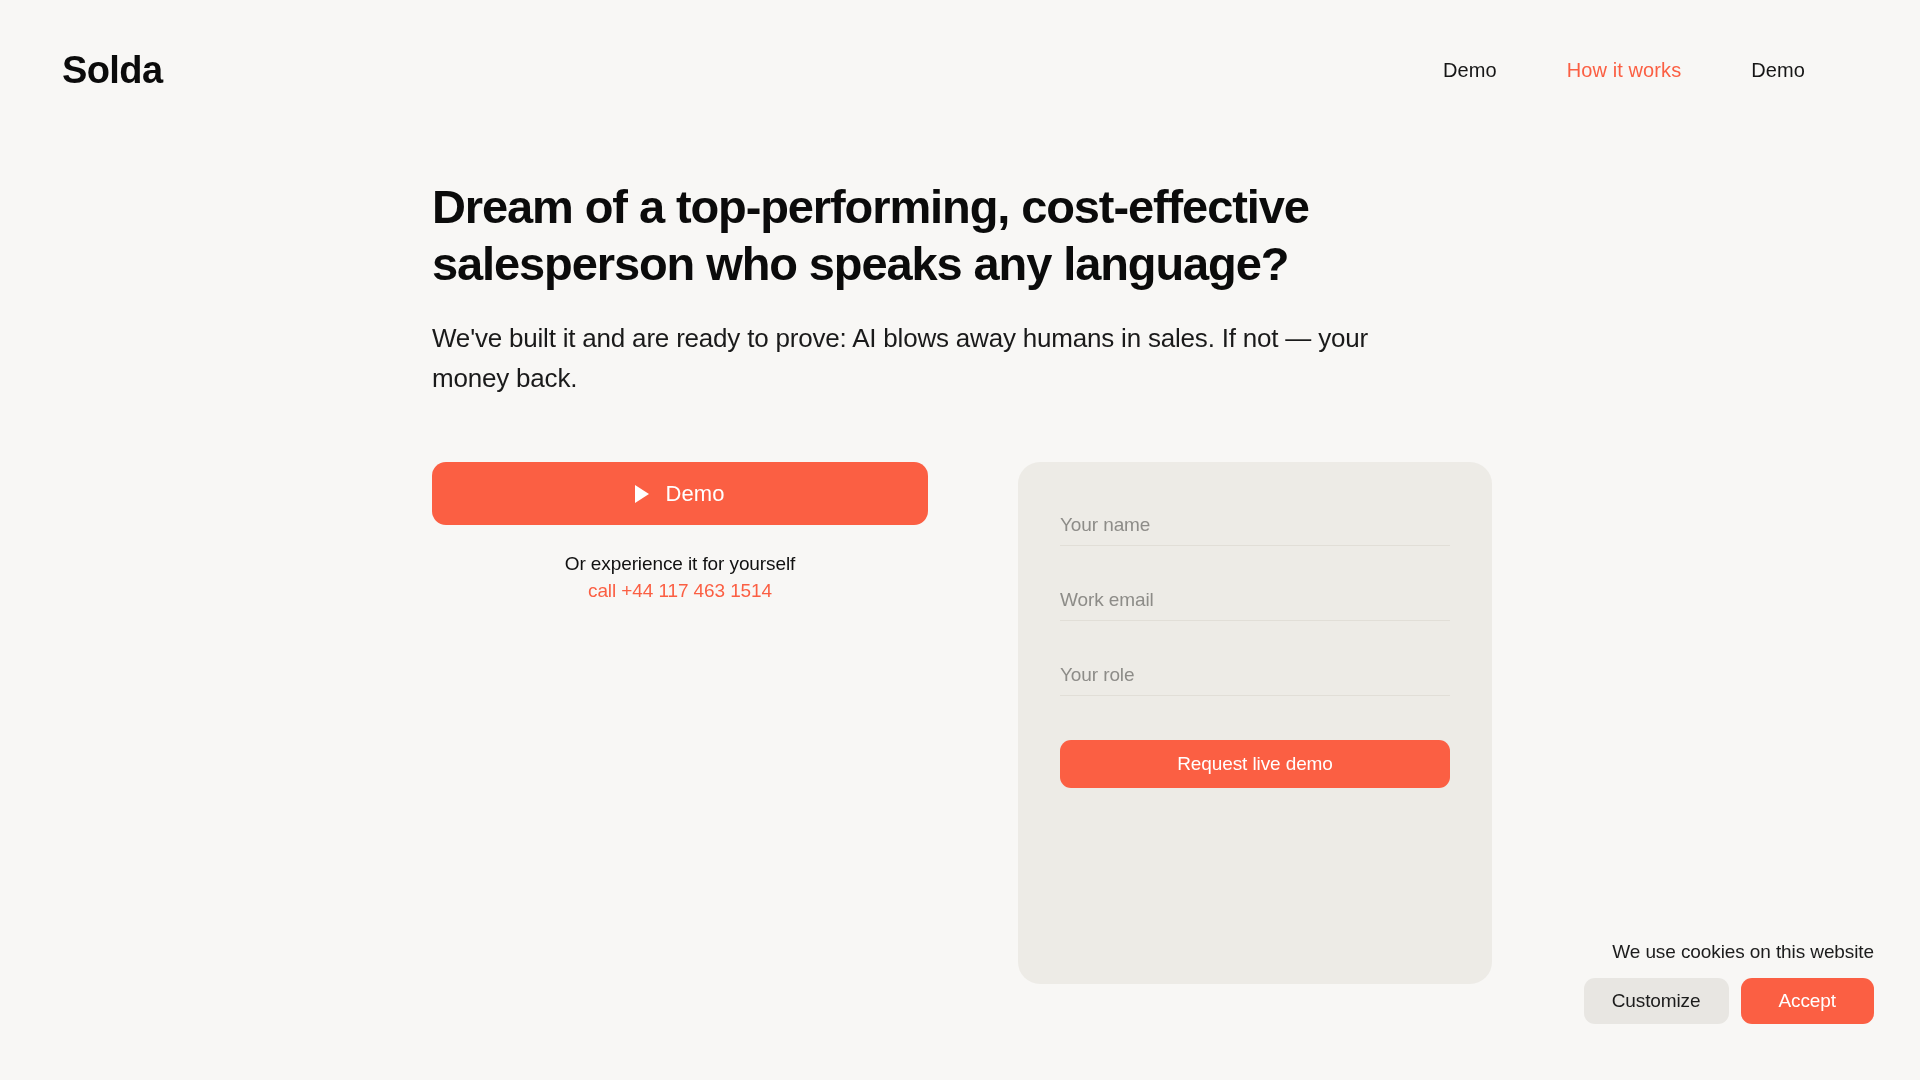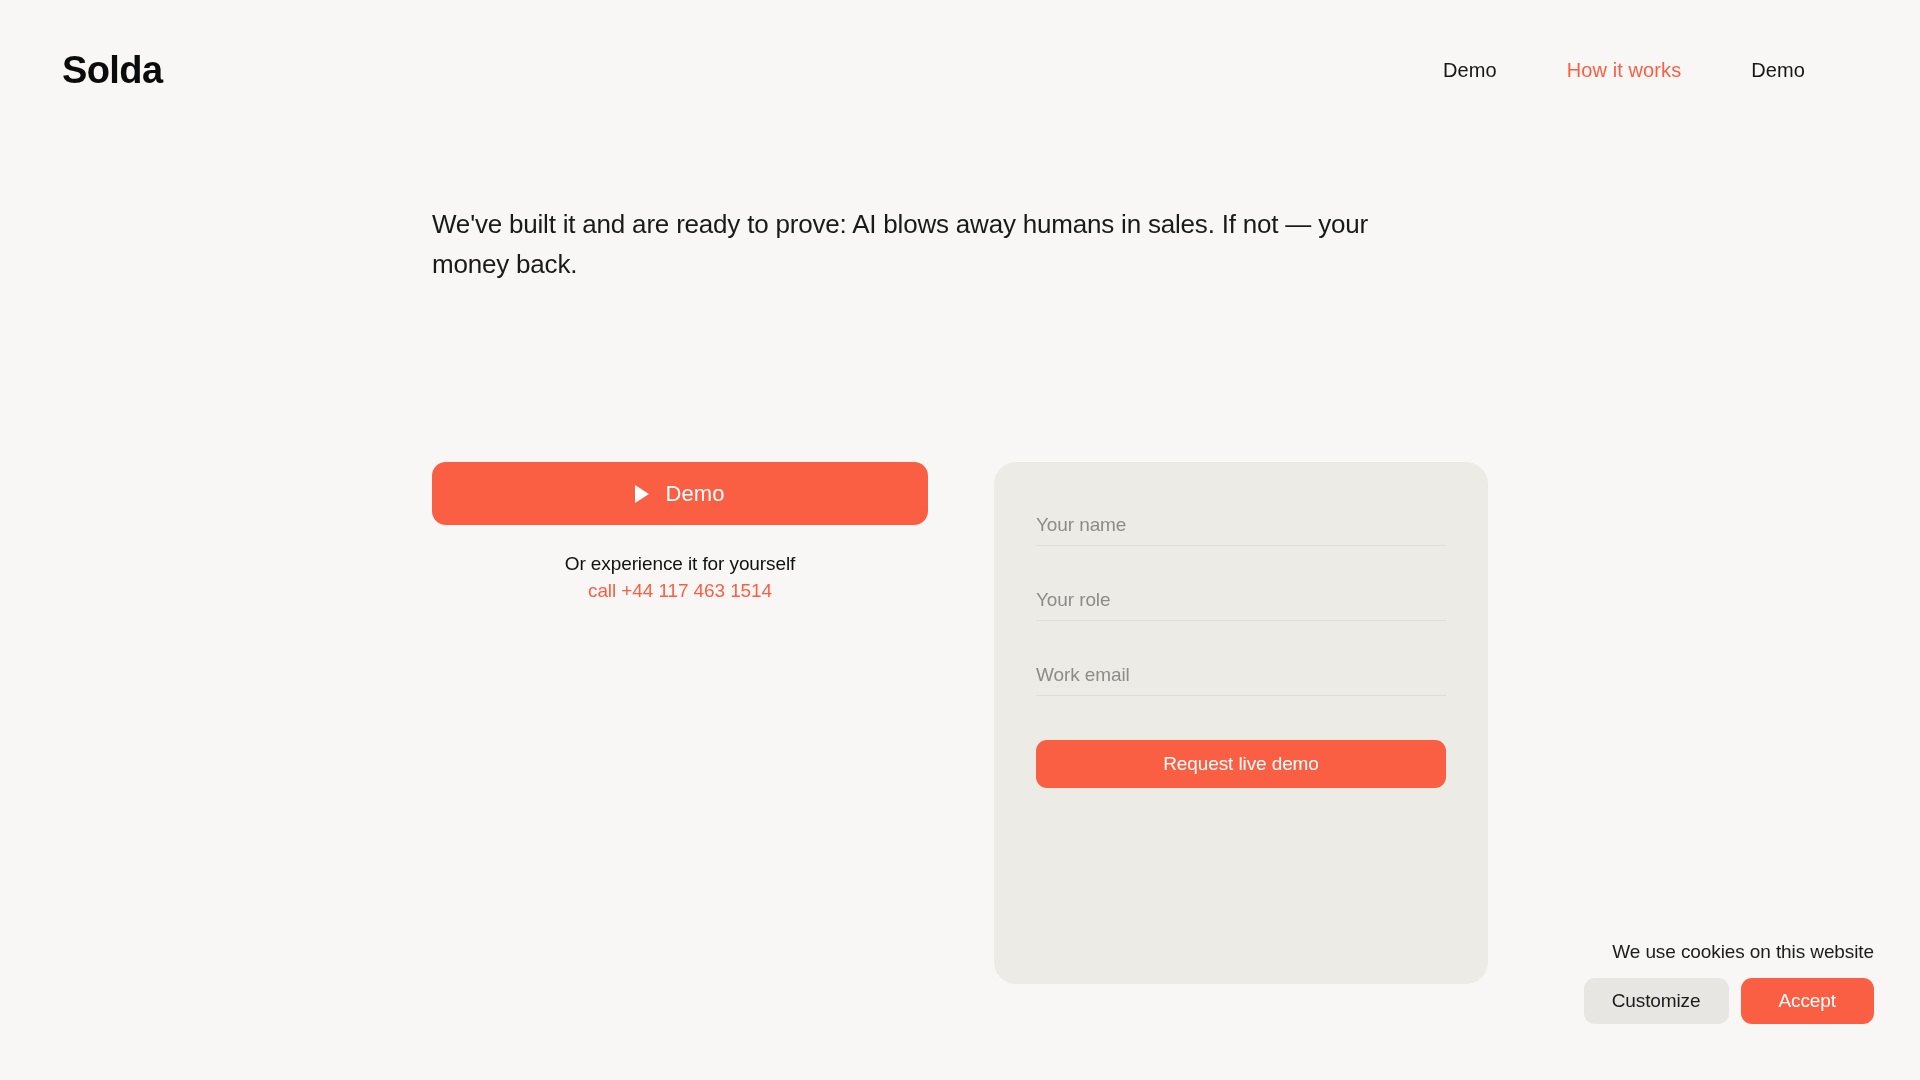--- a/index.html
+++ b/index.html
@@ -153,20 +153,21 @@
 
   
   .form-card {
     width: 494px;
     height: 522px;
     background: #edebe6;
     border-radius: 22px;
     padding: 50px 42px 0 42px;
     display: flex;
     flex-direction: column;
+    margin-left: 24px;
   }
 
   .field {
     position: relative;
     margin-bottom: 41px;
   }
 
   .field input {
     width: 100%;
     height: 34px;
@@ -255,43 +256,44 @@
 <header class="site-header">
   <div class="brand-logo">Solda</div>
   <nav class="main-nav">
     <a class="nav-link" href="#">Demo</a>
     <a class="nav-link is-accent" href="#">How it works</a>
     <a class="nav-link" href="#">Demo</a>
   </nav>
 </header>
 
 <section class="hero">
+  <h1 class="hero-title">Dream of a top-performing, cost-effective salesperson who speaks any language?</h1>
   <p class="hero-subtitle">We've built it and are ready to prove: AI blows away humans in sales. If not — your money back.</p>
 </section>
 
 <div class="hero-actions">
 
   <div class="demo-column">
     <button class="demo-button">
       <span class="play-icon"></span>
       <span>Demo</span>
     </button>
     <div class="experience-note">Or experience it for yourself</div>
     <a class="phone-link" href="#">call +44 117 463 1514</a>
   </div>
 
   <form class="form-card">
     <div class="field">
       <input type="text" placeholder="Your name" style="">
     </div>
     <div class="field">
-      <input type="text" placeholder="Your role" style="">
+      <input type="text" placeholder="Work email" style="">
     </div>
     <div class="field">
-      <input type="text" placeholder="Work email" style="">
+      <input type="text" placeholder="Your role" style="">
     </div>
     <button class="submit-button">Request live demo</button>
   </form>
 
 </div>
 
 <div class="cookie-banner">
   <div class="cookie-text">We use cookies on this website</div>
   <div class="cookie-buttons">
     <button class="btn-customize">Customize</button>

